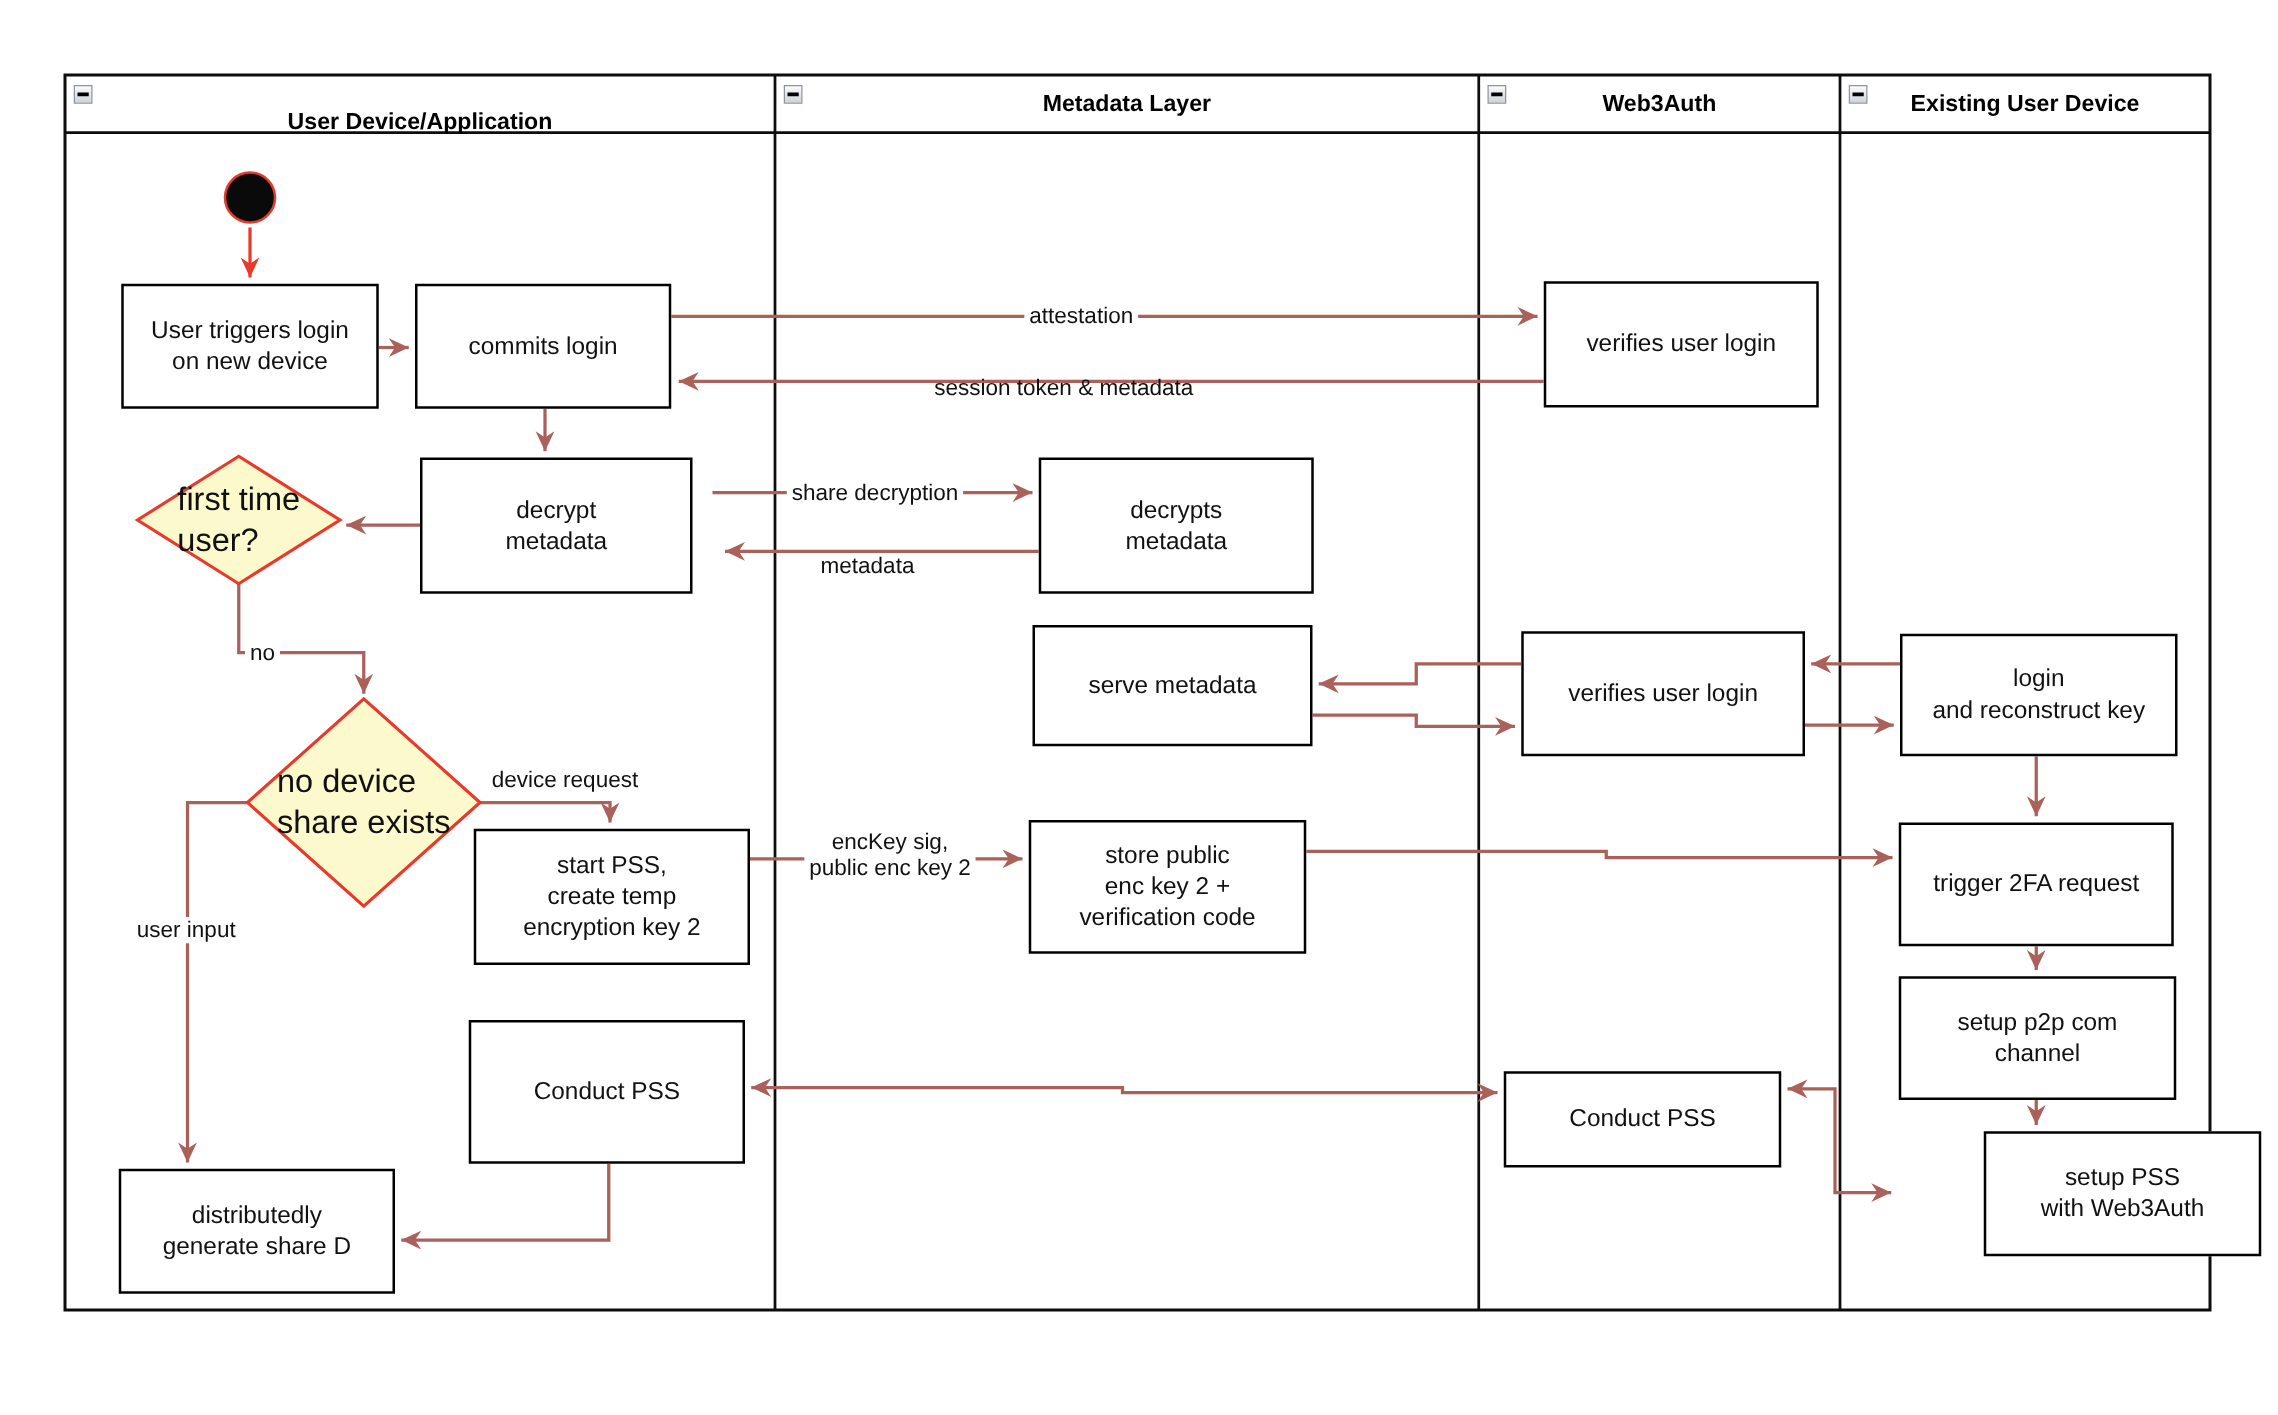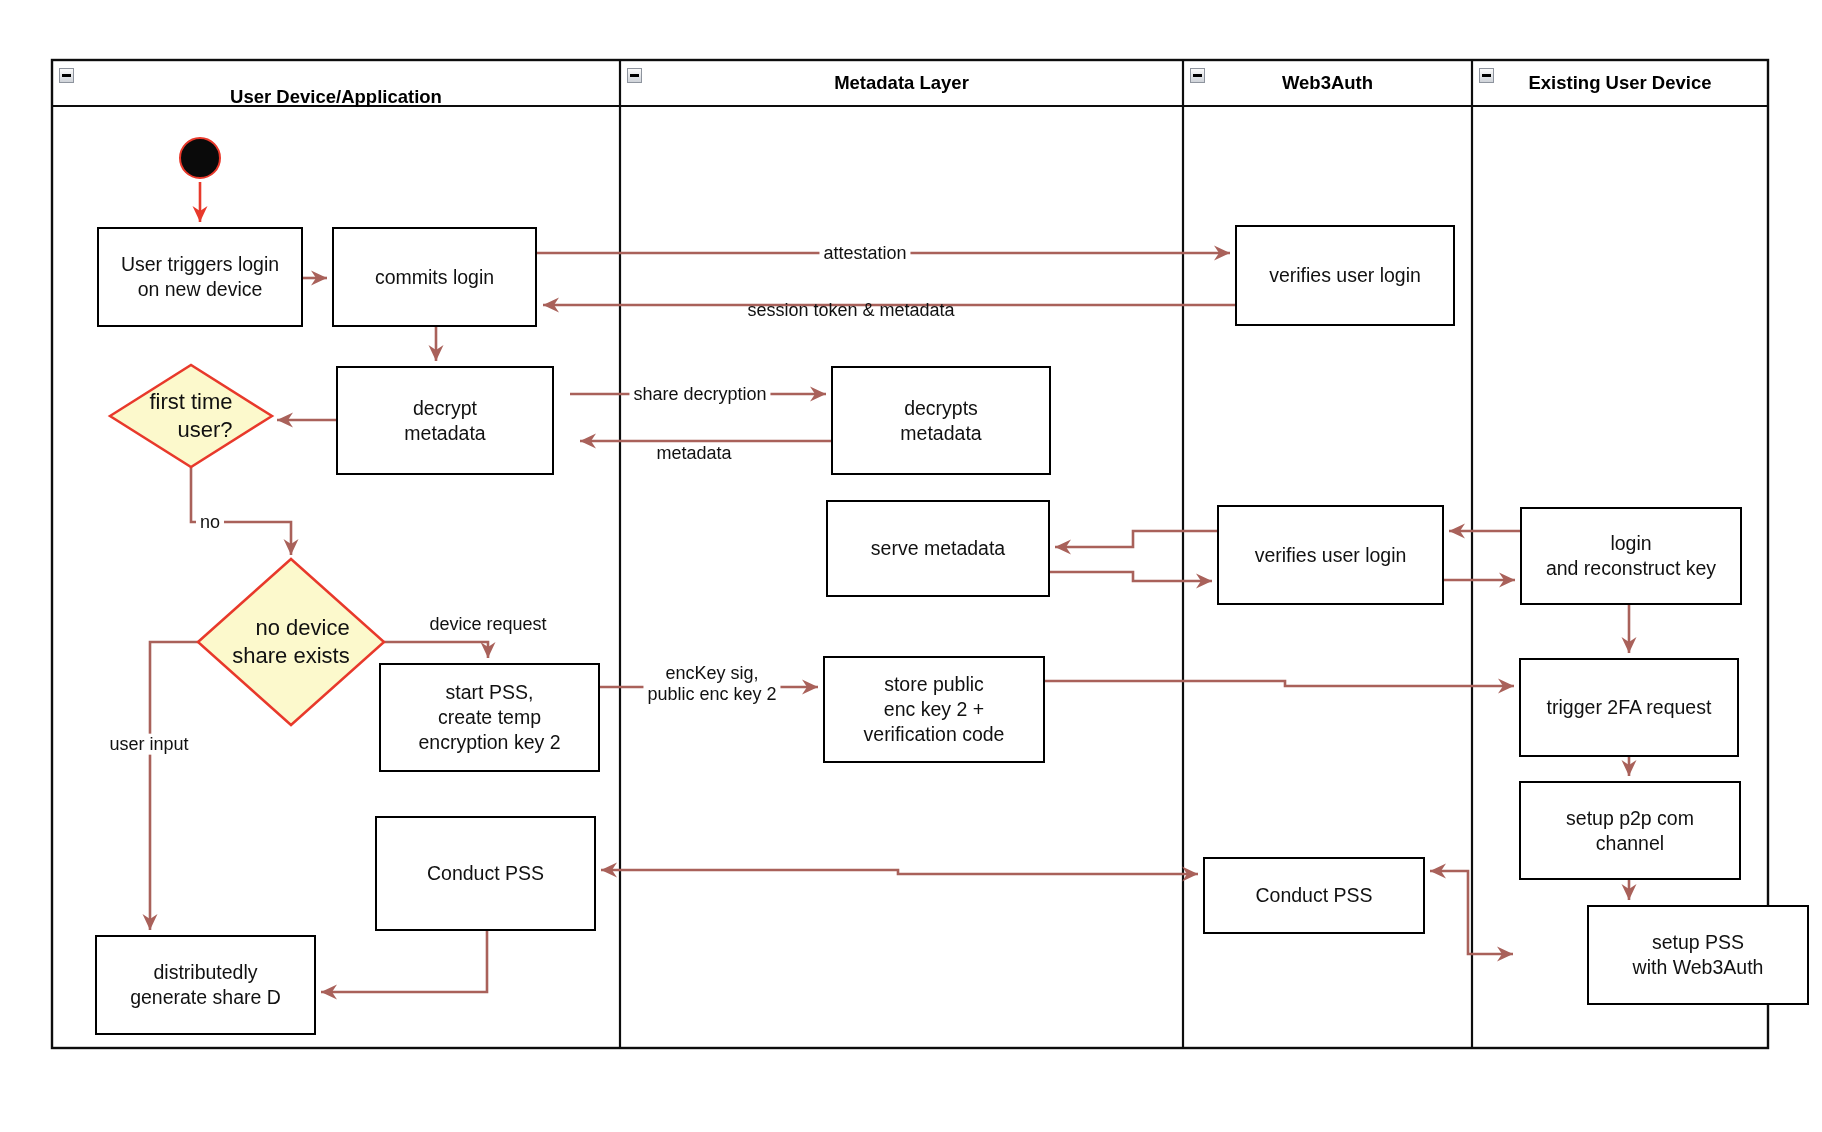--- a/index.html
+++ b/index.html
@@ -9,21 +9,21 @@
   .lane-title{position:absolute;display:flex;align-items:center;justify-content:center;
               font-weight:bold;font-size:18.5px;color:#000;}
   .collapse-btn{position:absolute;width:15px;height:15px;box-sizing:border-box;
                 border:1px solid #8e949e;background:linear-gradient(#fbfbfb,#cfd3d9);
                 display:flex;align-items:center;justify-content:center;cursor:pointer;}
   .collapse-btn .dash{width:9px;height:2.5px;background:#000;}
   .node-box{position:absolute;box-sizing:border-box;border:2.5px solid #000;background:#fff;
             display:flex;align-items:center;justify-content:center;text-align:center;
             font-size:19.5px;color:#111;line-height:1.28;white-space:pre-line;}
   .diamond-text{position:absolute;display:flex;align-items:center;justify-content:center;
-                text-align:right;font-size:22px;color:#111;line-height:1.28;
+                text-align:left;font-size:26px;color:#111;line-height:1.28;
                 white-space:pre-line;transform:translate(-50%,-50%);}
   .start-node{position:absolute;border-radius:50%;background:#0a0a0a;box-sizing:border-box;}
   .edge-label{position:absolute;transform:translate(-50%,-50%);font-size:18px;color:#111;
               line-height:1.15;text-align:center;white-space:pre-line;padding:0 4px;}
   .edge-label.bg{background:#fff;}
 </style>
 </head>
 <body>
 
 <div id="stage">
@@ -131,18 +131,18 @@
       <div class="node-box" style="left: 1587px; top: 905px; width: 222px; height: 100px;">setup PSS
 with Web3Auth</div>
       <div class="node-box" style="left: 95px; top: 935px; width: 221px; height: 100px;">distributedly
 generate share D</div>
       <div class="start-node" style="left: 179px; top: 137px; width: 42px; height: 42px; border: 2.5px solid rgb(232, 57, 43);"></div>
       <div class="edge-label bg" style="left: 865px; top: 253px;">attestation</div>
       <div class="edge-label" style="left: 851px; top: 310px;">session token &amp; metadata</div>
       <div class="edge-label bg" style="left: 700px; top: 394px;">share decryption</div>
       <div class="edge-label" style="left: 694px; top: 453px;">metadata</div>
       <div class="edge-label bg" style="left: 210px; top: 522px;">no</div>
-      <div class="edge-label" style="left: 488px; top: 624px; text-align: right;">device request</div>
+      <div class="edge-label" style="left: 452px; top: 624px; text-align: right;">device request</div>
       <div class="edge-label bg" style="left: 149px; top: 744px;">user input</div>
       <div class="edge-label bg" style="left: 712px; top: 684px;">encKey sig,
 public enc key 2</div>
     </div>
 </div>
 
 </body></html>

